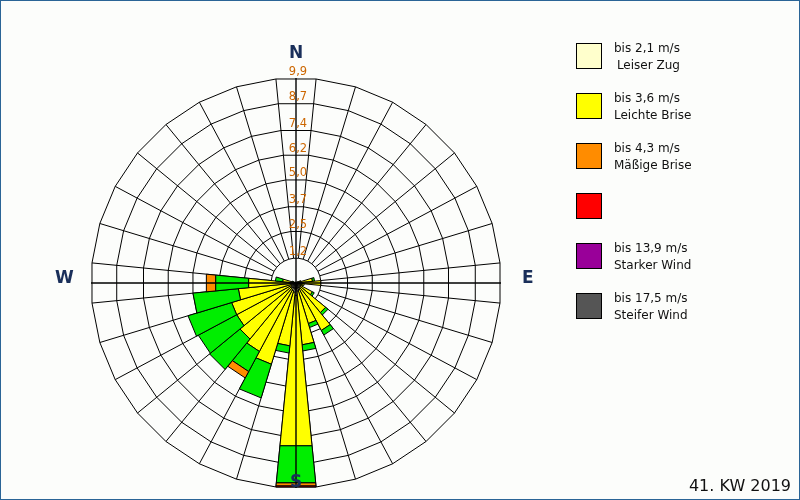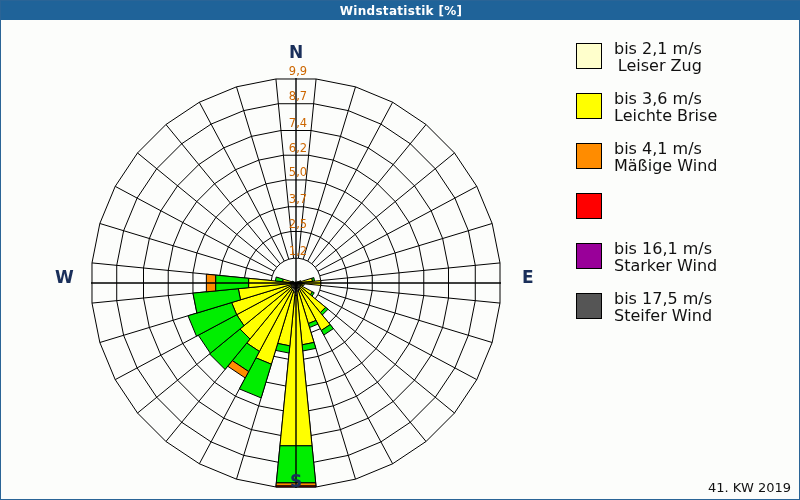--- a/index.html
+++ b/index.html
@@ -52,43 +52,40 @@
     margin-bottom:6px;height:44px;
   }
   .swatch{
     width:26px;height:26px;
     border:1px solid #000000;
     margin-right:12px;margin-top:3px;
     flex:0 0 auto;
     box-sizing:border-box;
   }
   .legend-text{
-    font-size:16px;color:#111111;line-height:17px;
+    font-size:12px;color:#111111;line-height:17px;
     font-family:"DejaVu Sans","Liberation Sans",sans-serif;
   }
   .legend-text .l2{display:block;text-align:right;}
   #footer{
     position:absolute;right:8px;bottom:4px;
-    font-size:13px;color:#111111;
+    font-size:16px;color:#111111;
     font-family:"DejaVu Sans","Liberation Sans",sans-serif;
   }
   .tick-label{
     fill:#cc6600;
     font-size:11.5px;
     font-family:"DejaVu Sans","Liberation Sans",sans-serif;
   }
 </style>
 </head>
 <body>
 
 <div id="app">
 
-  <div id="titlebar">
-    <span>Windstatistik [%]</span>
-  </div>
 
   <div id="content">
 
     <div id="rose-wrap">
       <svg id="rose-svg" width="566" height="479">
         <g id="grid-layer">
             <path d="M292.56,238.27L297.44,238.27L302.21,239.22L306.71,241.09L310.76,243.79L314.21,247.24L316.91,251.29L318.78,255.79L319.73,260.56L319.73,265.44L318.78,270.21L316.91,274.71L314.21,278.76L310.76,282.21L306.71,284.91L302.21,286.78L297.44,287.73L292.56,287.73L287.79,286.78L283.29,284.91L279.24,282.21L275.79,278.76L273.09,274.71L271.22,270.21L270.27,265.44L270.27,260.56L271.22,255.79L273.09,251.29L275.79,247.24L279.24,243.79L283.29,241.09L287.79,239.22L292.56,238.27Z" fill="none" stroke="#000000" stroke-width="1"></path>
             <path d="M289.93,211.48L300.07,211.48L310.03,213.46L319.40,217.34L327.84,222.98L335.02,230.16L340.66,238.60L344.54,247.97L346.52,257.93L346.52,268.07L344.54,278.03L340.66,287.40L335.02,295.84L327.84,303.02L319.40,308.66L310.03,312.54L300.07,314.52L289.93,314.52L279.97,312.54L270.60,308.66L262.16,303.02L254.98,295.84L249.34,287.40L245.46,278.03L243.48,268.07L243.48,257.93L245.46,247.97L249.34,238.60L254.98,230.16L262.16,222.98L270.60,217.34L279.97,213.46L289.93,211.48Z" fill="none" stroke="#000000" stroke-width="1"></path>
             <path d="M287.49,186.75L302.51,186.75L317.24,189.68L331.12,195.43L343.60,203.77L354.23,214.40L362.57,226.88L368.32,240.76L371.25,255.49L371.25,270.51L368.32,285.24L362.57,299.12L354.23,311.60L343.60,322.23L331.12,330.57L317.24,336.32L302.51,339.25L287.49,339.25L272.76,336.32L258.88,330.57L246.40,322.23L235.77,311.60L227.43,299.12L221.68,285.24L218.75,270.51L218.75,255.49L221.68,240.76L227.43,226.88L235.77,214.40L246.40,203.77L258.88,195.43L272.76,189.68L287.49,186.75Z" fill="none" stroke="#000000" stroke-width="1"></path>
             <path d="M284.85,159.96L305.15,159.96L325.05,163.92L343.81,171.69L360.68,182.97L375.03,197.32L386.31,214.19L394.08,232.95L398.04,252.85L398.04,273.15L394.08,293.05L386.31,311.81L375.03,328.68L360.68,343.03L343.81,354.31L325.05,362.08L305.15,366.04L284.85,366.04L264.95,362.08L246.19,354.31L229.32,343.03L214.97,328.68L203.69,311.81L195.92,293.05L191.96,273.15L191.96,252.85L195.92,232.95L203.69,214.19L214.97,197.32L229.32,182.97L246.19,171.69L264.95,163.92L284.85,159.96Z" fill="none" stroke="#000000" stroke-width="1"></path>
@@ -230,28 +227,28 @@
         <div class="legend-row">
           <div class="swatch" style="background: rgb(255, 255, 204);"></div>
           <div class="legend-text"><span>bis 2,1 m/s</span><span class="l2">Leiser Zug</span></div>
         </div>
         <div class="legend-row">
           <div class="swatch" style="background: rgb(255, 255, 0);"></div>
           <div class="legend-text"><span>bis 3,6 m/s</span><span class="l2">Leichte Brise</span></div>
         </div>
         <div class="legend-row">
           <div class="swatch" style="background: rgb(255, 140, 0);"></div>
-          <div class="legend-text"><span>bis 4,1 m/s</span><span class="l2">Mäßige Wind</span></div>
+          <div class="legend-text"><span>bis 4,3 m/s</span><span class="l2">Mäßige Brise</span></div>
         </div>
         <div class="legend-row">
           <div class="swatch" style="background: rgb(255, 0, 0);"></div>
         </div>
         <div class="legend-row">
           <div class="swatch" style="background: rgb(153, 0, 153);"></div>
-          <div class="legend-text"><span>bis 16,1 m/s</span><span class="l2">Starker Wind</span></div>
+          <div class="legend-text"><span>bis 13,9 m/s</span><span class="l2">Starker Wind</span></div>
         </div>
         <div class="legend-row">
           <div class="swatch" style="background: rgb(85, 85, 85);"></div>
           <div class="legend-text"><span>bis 17,5 m/s</span><span class="l2">Steifer Wind</span></div>
         </div>
       </div>
 
     <div id="footer">41. KW 2019</div>
 
   </div>

